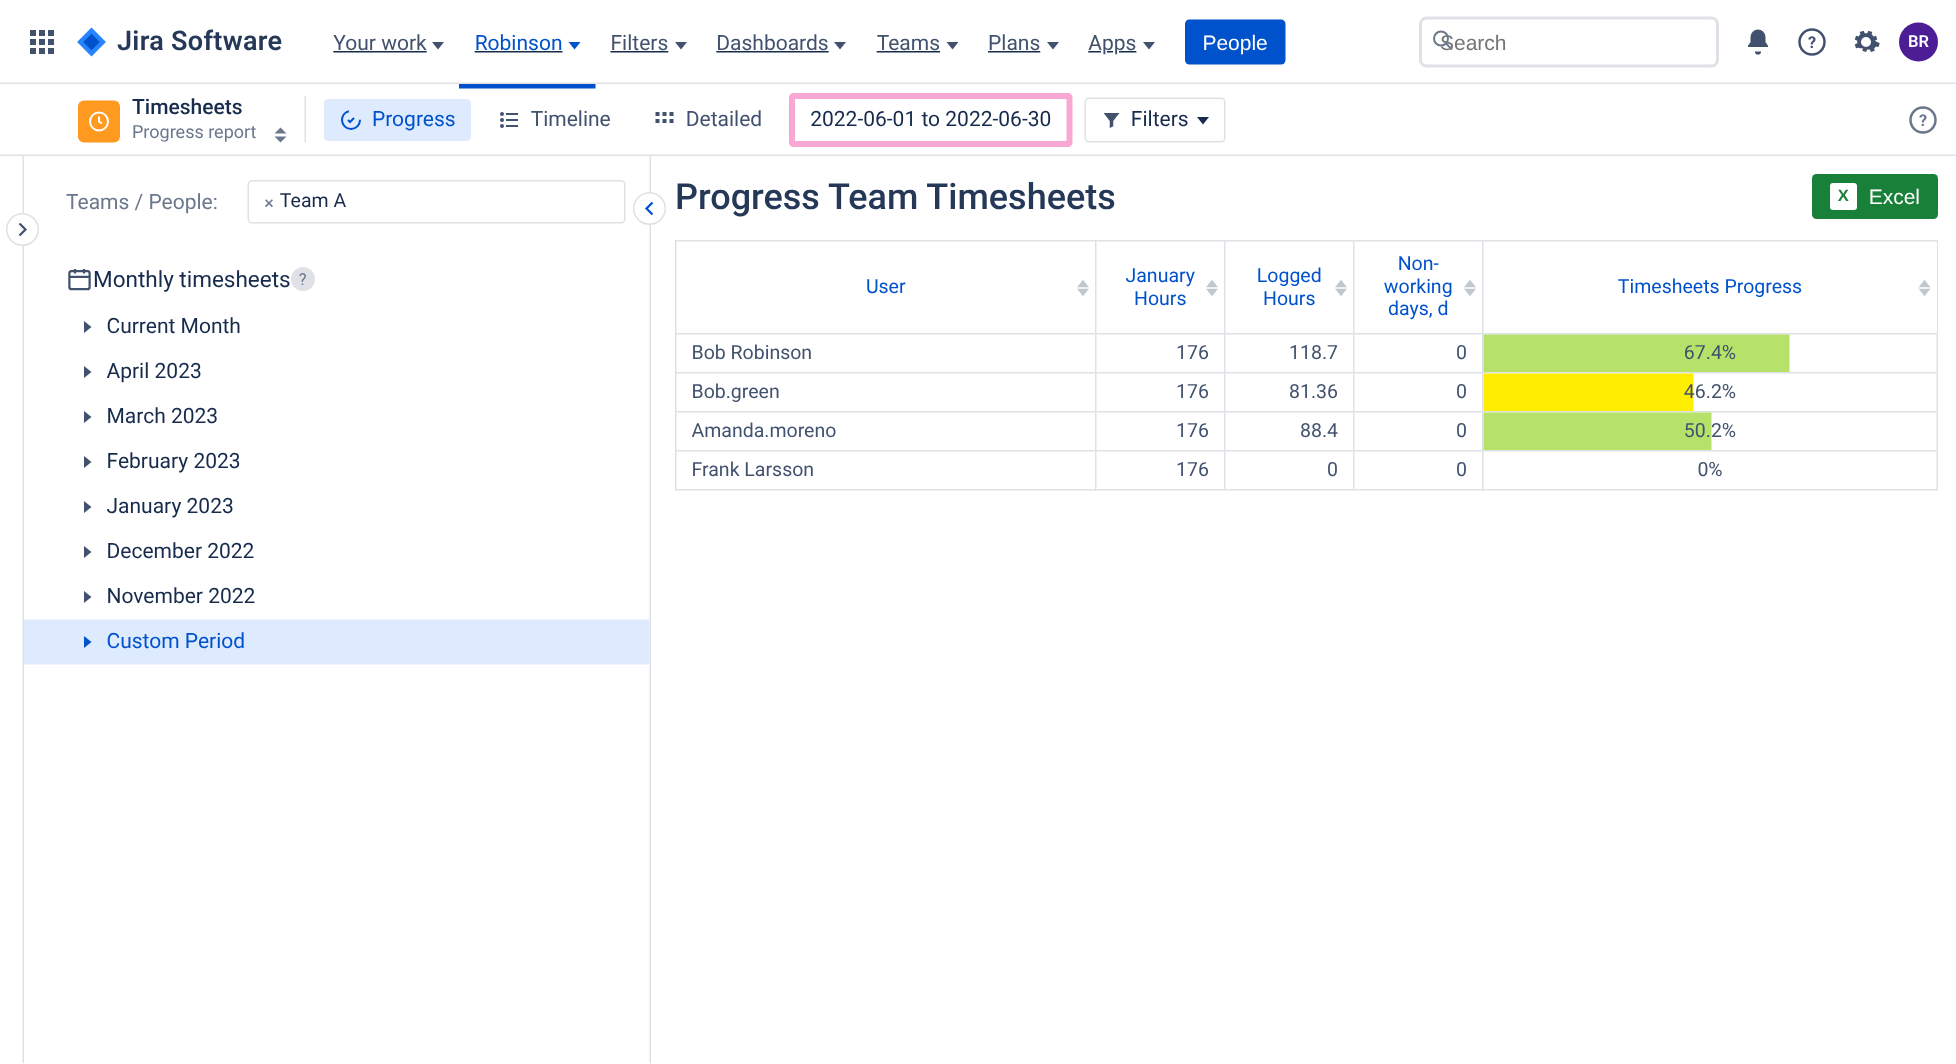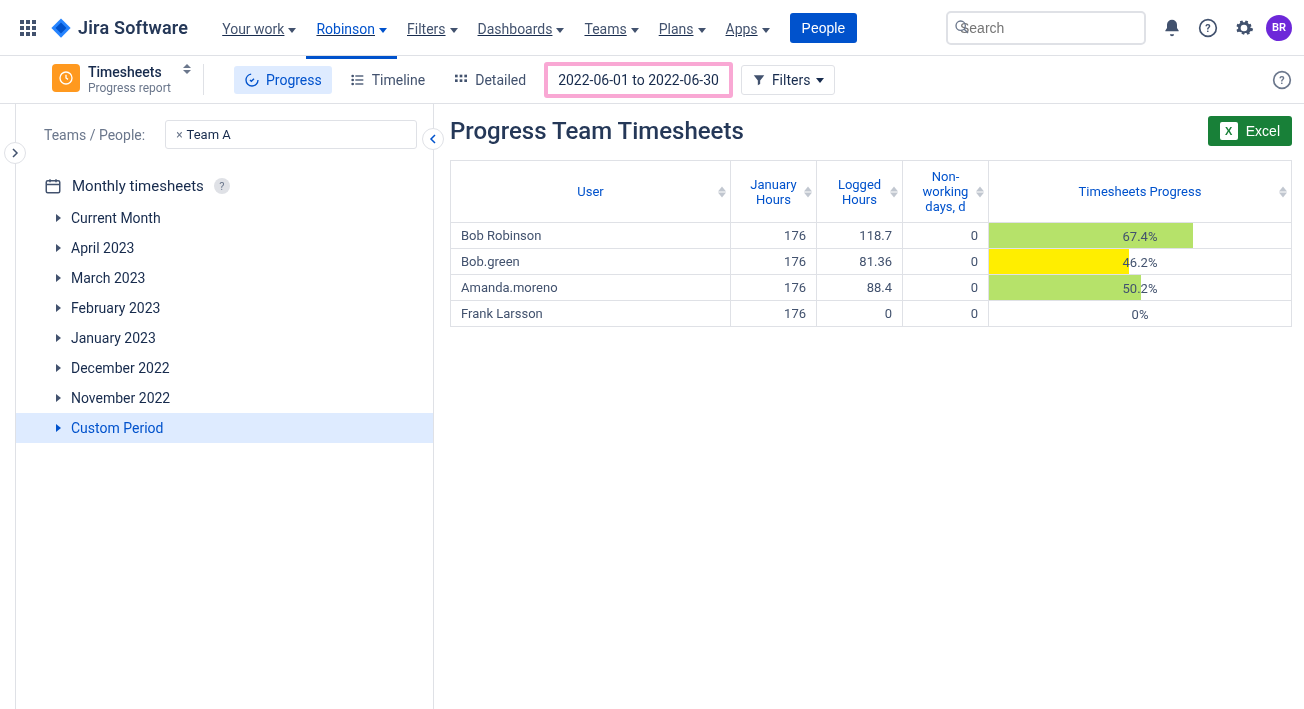--- a/index.html
+++ b/index.html
@@ -13,23 +13,23 @@
 .nav-items { display: flex; align-items: flex-start; height: 50px; text-decoration: underline; }
 .nav-item { display: flex; align-items: center; padding: 0 10px; height: 56px; color: #42526E; cursor: pointer; gap: 4px; border-bottom: 3px solid transparent; }
 .nav-item.active { color: #0052CC; border-bottom-color: #0052CC; }
 .chev-down { width:0; height:0; border-left:4px solid transparent; border-right:4px solid transparent; border-top:5px solid currentColor; margin-top:2px;}
 .create-btn { background: #0052CC; color: #fff; border: none; border-radius: 3px; padding: 7px 12px; font-weight: 500; margin-left: 10px; cursor: pointer; font-size:14px;}
 .spacer { flex: 1; }
 .search-wrap { position: relative; width: 200px; margin-right: 8px;}
 .search-input { width: 100%; padding: 7px 8px 7px 12px; border: 2px solid #dfe1e6; border-radius: 5px; font-size: 14px; background:#fff;}
 .search-wrap svg { position:absolute; left:8px; top:8px; }
 .nav-icon { width: 32px; height: 32px; display: flex; align-items: center; justify-content: center; color: #42526E; cursor: pointer; margin: 0 2px; }
-.avatar { width: 26px; height: 26px; border-radius: 50%; background: #6d28d9; color: #fff; font-size: 11px; font-weight: 600; display: flex; align-items: center; justify-content: center; cursor:pointer; margin-left: 4px;}
+.avatar { width: 26px; height: 26px; border-radius: 50%; background: #4c1d95; color: #fff; font-size: 11px; font-weight: 600; display: flex; align-items: center; justify-content: center; cursor:pointer; margin-left: 4px;}
 .secondary-bar { display: flex; align-items: center; height: 48px; padding: 0 12px 0 52px; border-bottom: 1px solid #dfe1e6; gap: 8px; position:relative; }
-.proj-block { display:flex; align-items:flex-start; gap:8px; padding-right:12px; border-right: 1px solid #dfe1e6; margin-right:22px;}
+.proj-block { display:flex; align-items:flex-end; gap:8px; padding-right:12px; border-right: 1px solid #dfe1e6; margin-right:4px;}
 .proj-text { display:flex; flex-direction:column; line-height:1.2;}
 .proj-title { font-weight:500; }
 .proj-sub { font-size:12px; color:#6B778C; }
 .proj-toggle { display:flex; flex-direction:column; gap:2px; color:#6B778C; margin-left:4px;}
 .proj-toggle span { width:0;height:0;border-left:4px solid transparent;border-right:4px solid transparent;}
 .proj-toggle .up{border-bottom:4px solid #6B778C;}
 .proj-toggle .dn{border-top:4px solid #6B778C;}
 .view-btn { display: flex; align-items: center; gap: 6px; padding: 6px 10px; border-radius: 3px; cursor: pointer; color:#42526E; }
 .view-btn.active { background: #deebff; color: #0052CC; }
 .date-range { border: 4px solid #f9a8d4; border-radius: 3px; padding: 6px 10px; min-width:175px; color:#172B4D; cursor:pointer; white-space:nowrap; overflow:hidden;}
@@ -38,21 +38,21 @@
 .main-layout { display: flex; height: calc(709px - 56px - 48px); position:relative;}
 .left-rail { width: 16px; border-right: 1px solid #dfe1e6; position:relative;}
 .rail-toggle { position:absolute; top:38px; right:-11px; width:22px; height:22px; border:1px solid #dfe1e6; border-radius:50%; background:#fff; display:flex; align-items:center; justify-content:center; cursor:pointer; z-index:2;}
 .sidebar { width: 418px; border-right: 1px solid #dfe1e6; padding: 16px 0 0 0; position:relative; }
 .sidebar-toggle { position:absolute; top:24px; right:-11px; width:22px; height:22px; border:1px solid #dfe1e6; border-radius:50%; background:#fff; display:flex; align-items:center; justify-content:center; cursor:pointer; z-index:2;}
 .teams-row { display:flex; align-items:center; gap:20px; padding: 0 16px 16px 28px;}
 .teams-label { color:#6B778C; }
 .teams-input { border:1px solid #dfe1e6; border-radius:3px; padding:4px; flex:1; display:flex;}
 .chip { display:inline-flex; align-items:center; gap:4px; background:#fff; padding:2px 6px; font-size:13px;}
 .chip .x { color:#6B778C; cursor:pointer; font-size:12px;}
-.monthly-header { display:flex; align-items:center; gap:10px; padding: 12px 16px 8px 28px; color:#172B4D; font-size:15px; border-top: 0;}
+.monthly-header { display:flex; align-items:center; padding: 12px 16px 8px 28px; color:#172B4D; font-size:15px; border-top: 0;}
 .monthly-header .q { width:16px;height:16px;border-radius:50%; background:#dfe1e6; display:flex;align-items:center;justify-content:center; font-size:11px; color:#6B778C;}
 .tree-item { display:flex; align-items:center; gap:10px; padding: 7px 16px 7px 40px; cursor:pointer; font-size:14px;}
 .tree-item.selected { background:#deebff; color:#0052CC; }
 .tree-caret { width:0;height:0;border-top:4px solid transparent;border-bottom:4px solid transparent;border-left:5px solid #42526E; }
 .tree-item.selected .tree-caret { border-left-color:#0052CC;}
 .content { flex:1; padding: 12px 12px 0 16px; overflow:auto;}
 .content-header { display:flex; align-items:center; margin-bottom:14px;}
 .content-title { font-size:24px; font-weight:500; color:#253858;}
 .excel-btn { margin-left:auto; background:#188038; color:#fff; border:none; border-radius:3px; padding:6px 12px; display:flex; align-items:center; gap:8px; cursor:pointer; font-size:14px;}
 .excel-icon { width:18px; height:18px; background:#fff; color:#188038; display:flex; align-items:center; justify-content:center; font-size:11px; font-weight:bold; border-radius:2px;}

